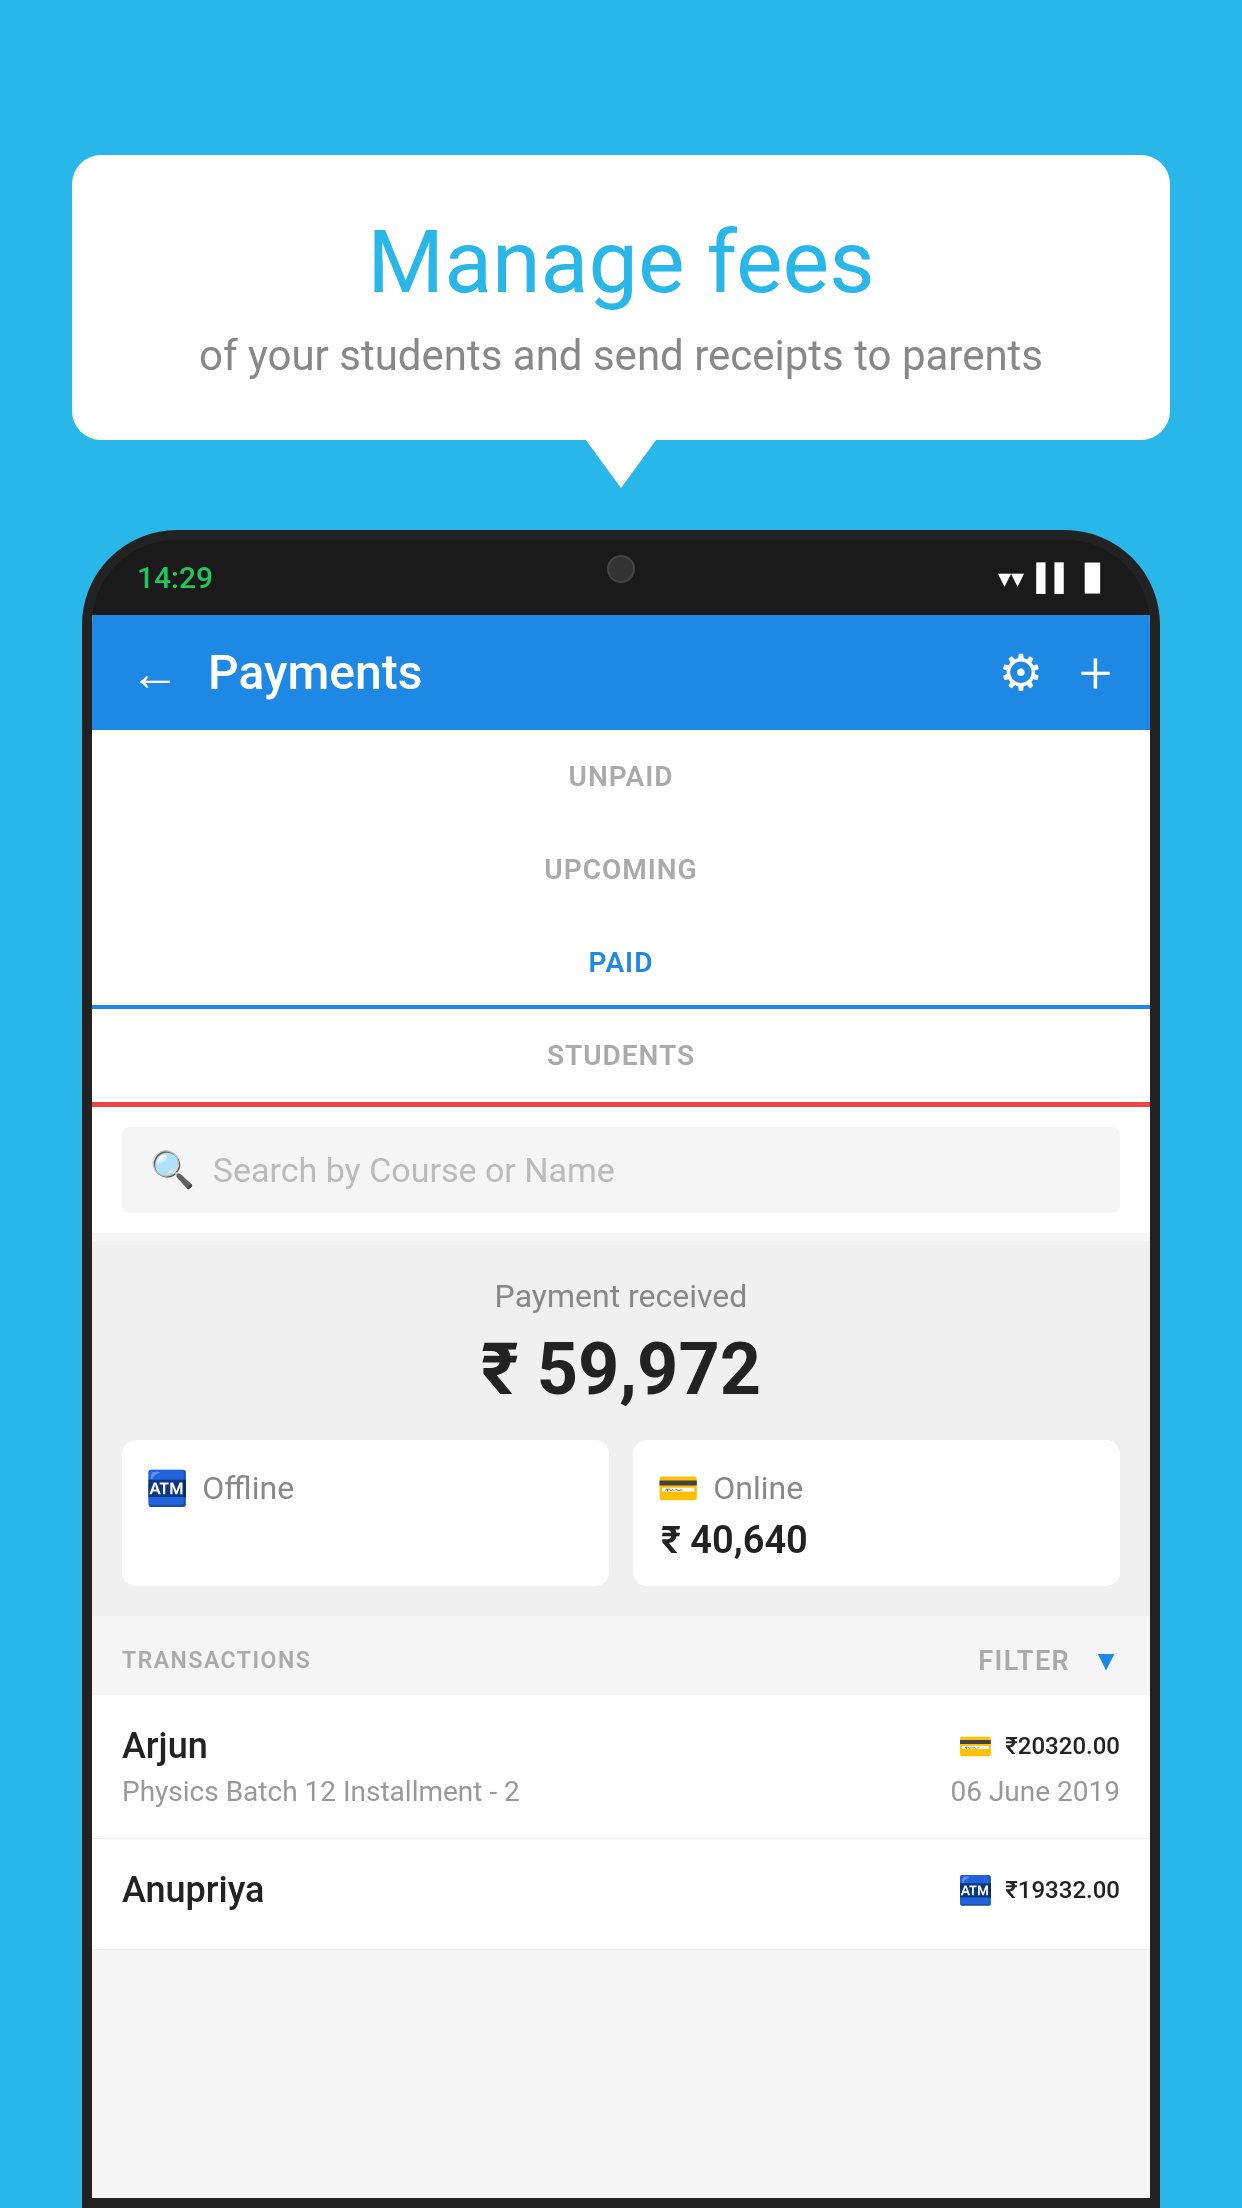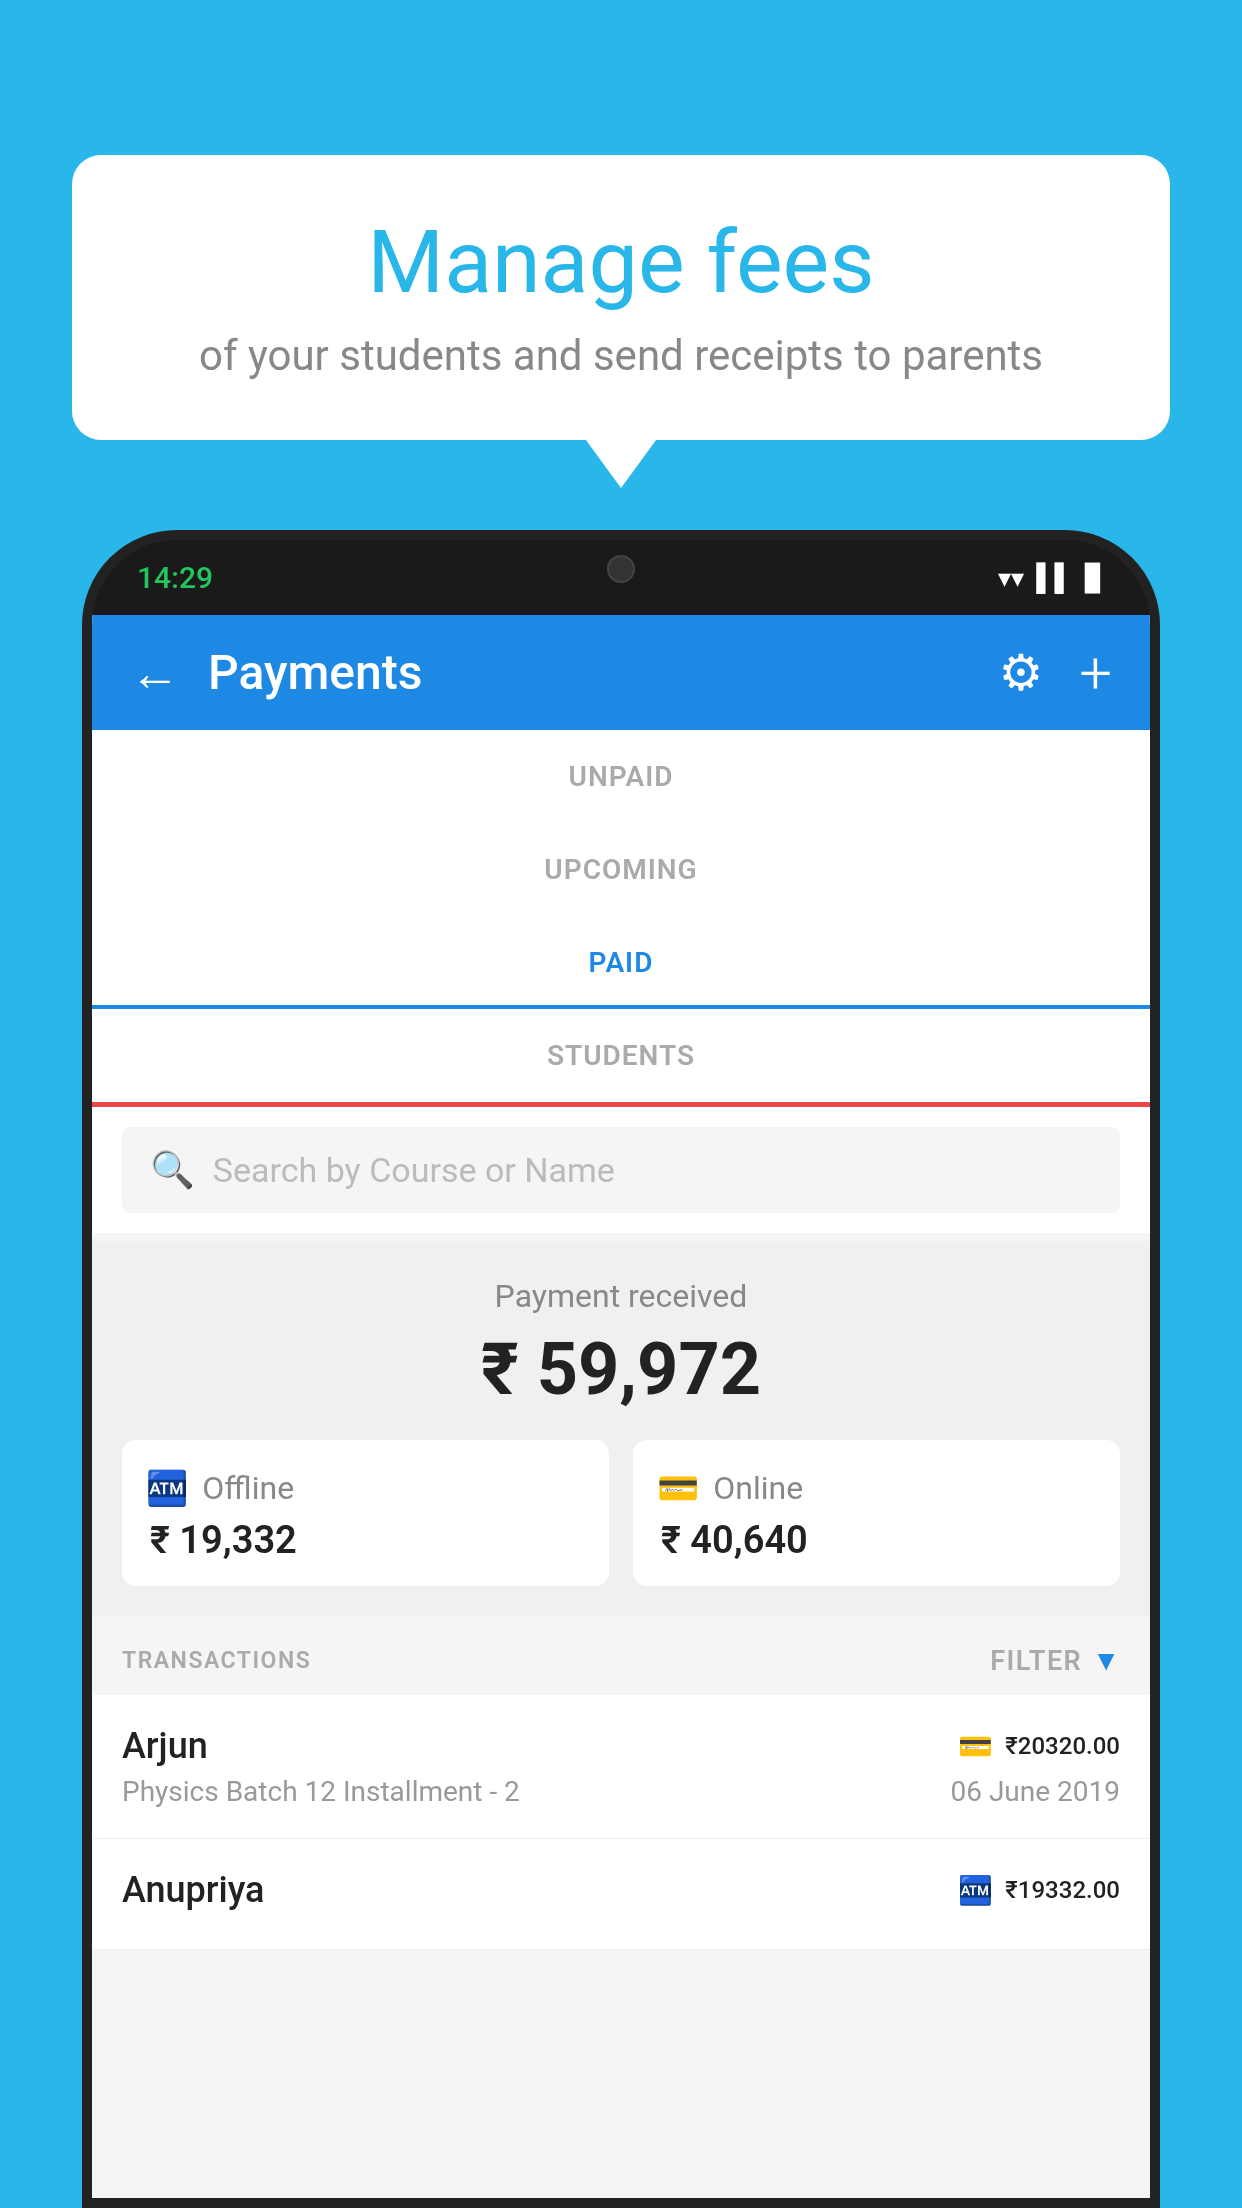--- a/index.html
+++ b/index.html
@@ -299,21 +299,21 @@
     .transactions-label {
       color: #aaa;
       font-size: 23px;
       font-weight: 600;
       letter-spacing: 1.5px;
     }
 
     .filter-container {
       display: flex;
       align-items: center;
-      gap: 10px;
+      gap: 22px;
     }
 
     .filter-label {
       color: #aaa;
       font-size: 27px;
       font-weight: 600;
       letter-spacing: 1.5px;
     }
 
     .filter-icon {
@@ -429,21 +429,20 @@
 
     <div class="payment-section">
       <div class="payment-label">Payment received</div>
       <div class="payment-amount">₹ 59,972</div>
       <div class="payment-cards">
         <div class="payment-card">
           <div class="payment-card-header">
             <span class="card-icon">🏧</span>
             <span class="card-type">Offline</span>
           </div>
-          <div class="card-amount">₹ 19,332</div>
         </div>
         <div class="payment-card">
           <div class="payment-card-header">
             <span class="card-icon">💳</span>
             <span class="card-type">Online</span>
           </div>
           <div class="card-amount">₹ 40,640</div>
         </div>
       </div>
     </div>

